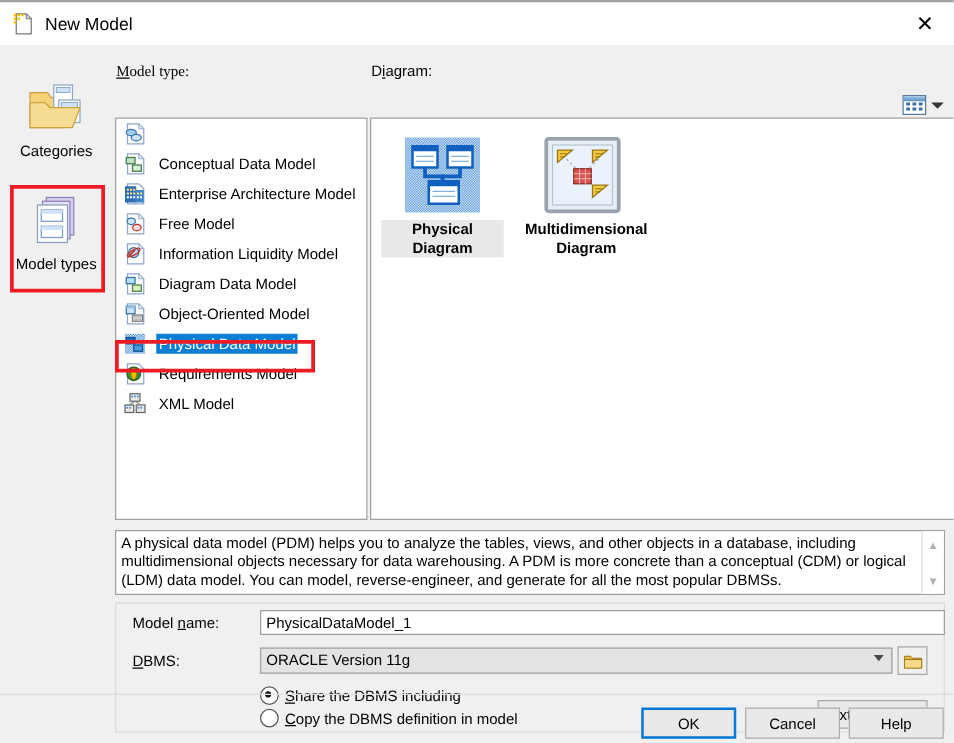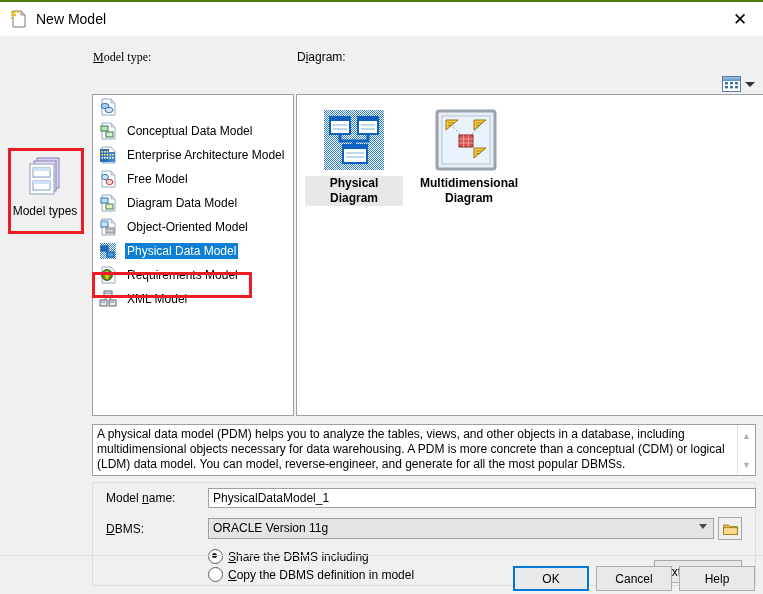--- a/index.html
+++ b/index.html
@@ -12,21 +12,21 @@
     font-size: 12px;
     color: #000;
     overflow: hidden;
     position: relative;
   }
   .dialog {
     position: absolute;
     left: 0; top: 0;
     width: 763px; height: 594px;
     background: #f0f0f0;
-    border-top: 2px solid #4d7c0f;
+    border-top: 2px solid #a3a3a3;
     box-sizing: border-box;
   }
 
   
   .titlebar {
     height: 34px;
     background: #ffffff;
     display: flex;
     align-items: center;
     position: relative;
@@ -350,20 +350,33 @@
       </svg>
     </div>
     <div class="title-text">New Model</div>
     <div class="close-btn">✕</div>
   </div>
 
   <div class="content">
 
     <div class="rail">
 
+      <div class="rail-item categories">
+        <div class="rail-icon">
+          <svg width="48" height="46" viewBox="0 0 48 46">
+            <path d="M3 10 h14 l3 4 h10 v24 h-27 z" fill="#f4d37a" stroke="#c9a63d" stroke-width="1"></path>
+            <rect x="22" y="4" width="15" height="19" fill="#fefefe" stroke="#8fa8c8" stroke-width="1"></rect>
+            <rect x="24" y="6" width="11" height="4" fill="#cfe2f5" stroke="#7fa0c8" stroke-width="0.7"></rect>
+            <rect x="26" y="16" width="17" height="18" fill="#fefefe" stroke="#8fa8c8" stroke-width="1"></rect>
+            <rect x="28" y="18" width="13" height="5" fill="#cfe2f5" stroke="#7fa0c8" stroke-width="0.7"></rect>
+            <path d="M3 18 h12 l4 4 h24 l-6 16 h-34 z" fill="#f7dc94" stroke="#c9a63d" stroke-width="1"></path>
+          </svg>
+        </div>
+        <div class="rail-label">Categories</div>
+      </div>
 
       <div class="rail-item modeltypes">
         <div class="rail-icon">
           <svg width="48" height="46" viewBox="0 0 48 46">
             <rect x="16" y="4" width="22" height="30" fill="#d9d2ef" stroke="#8a80b8" stroke-width="1"></rect>
             <rect x="13" y="7" width="22" height="30" fill="#e4def4" stroke="#8a80b8" stroke-width="1"></rect>
             <rect x="9" y="10" width="24" height="30" fill="#fdfdfd" stroke="#8a9ec0" stroke-width="1"></rect>
             <rect x="12" y="14" width="17" height="9" fill="#ffffff" stroke="#7f9dc2" stroke-width="1"></rect>
             <rect x="12" y="14" width="17" height="3" fill="#cfe3f6"></rect>
             <rect x="12" y="27" width="17" height="9" fill="#ffffff" stroke="#7f9dc2" stroke-width="1"></rect>
@@ -435,20 +448,32 @@
       <div class="list-row">
         <span class="ico">
           <svg width="18" height="18" viewBox="0 0 18 18">
             <path d="M3 1 h9 l4 4 v12 h-13 z" fill="#fdfdfd" stroke="#8fa8c8" stroke-width="1"></path>
             <path d="M12 1 l4 4 h-4 z" fill="#dbe6f2" stroke="#8fa8c8" stroke-width="0.7"></path>
             <ellipse cx="6" cy="7" rx="3.4" ry="2.6" fill="#cfe6fa" stroke="#3b74a8" stroke-width="1"></ellipse>
             <ellipse cx="10.5" cy="12" rx="3.4" ry="2.6" fill="#fadbdb" stroke="#b33" stroke-width="1"></ellipse>
           </svg>
         </span>
         <span class="txt">Free Model</span>
+      </div>
+      <div class="list-row">
+        <span class="ico">
+          <svg width="18" height="18" viewBox="0 0 18 18">
+            <path d="M3 1 h9 l4 4 v12 h-13 z" fill="#fdfdfd" stroke="#8fa8c8" stroke-width="1"></path>
+            <path d="M12 1 l4 4 h-4 z" fill="#dbe6f2" stroke="#8fa8c8" stroke-width="0.7"></path>
+            <circle cx="8" cy="8" r="4" fill="#c7d9ee" stroke="#4a6f9c" stroke-width="1"></circle>
+            <path d="M3 12 l6 -6" stroke="#b33" stroke-width="1.4" fill="none"></path>
+            <ellipse cx="8" cy="8" rx="5.6" ry="2" fill="none" stroke="#b33" stroke-width="1" transform="rotate(-30 8 8)"></ellipse>
+          </svg>
+        </span>
+        <span class="txt">Information Liquidity Model</span>
       </div>
       <div class="list-row">
         <span class="ico">
           <svg width="18" height="18" viewBox="0 0 18 18">
             <path d="M3 1 h9 l4 4 v12 h-13 z" fill="#fdfdfd" stroke="#8fa8c8" stroke-width="1"></path>
             <path d="M12 1 l4 4 h-4 z" fill="#dbe6f2" stroke="#8fa8c8" stroke-width="0.7"></path>
             <rect x="2" y="4" width="7" height="5" fill="#b9dff7" stroke="#2f6fa8" stroke-width="1"></rect>
             <rect x="7" y="10" width="7" height="5" fill="#dcf0c0" stroke="#4a8040" stroke-width="1"></rect>
           </svg>
         </span>

